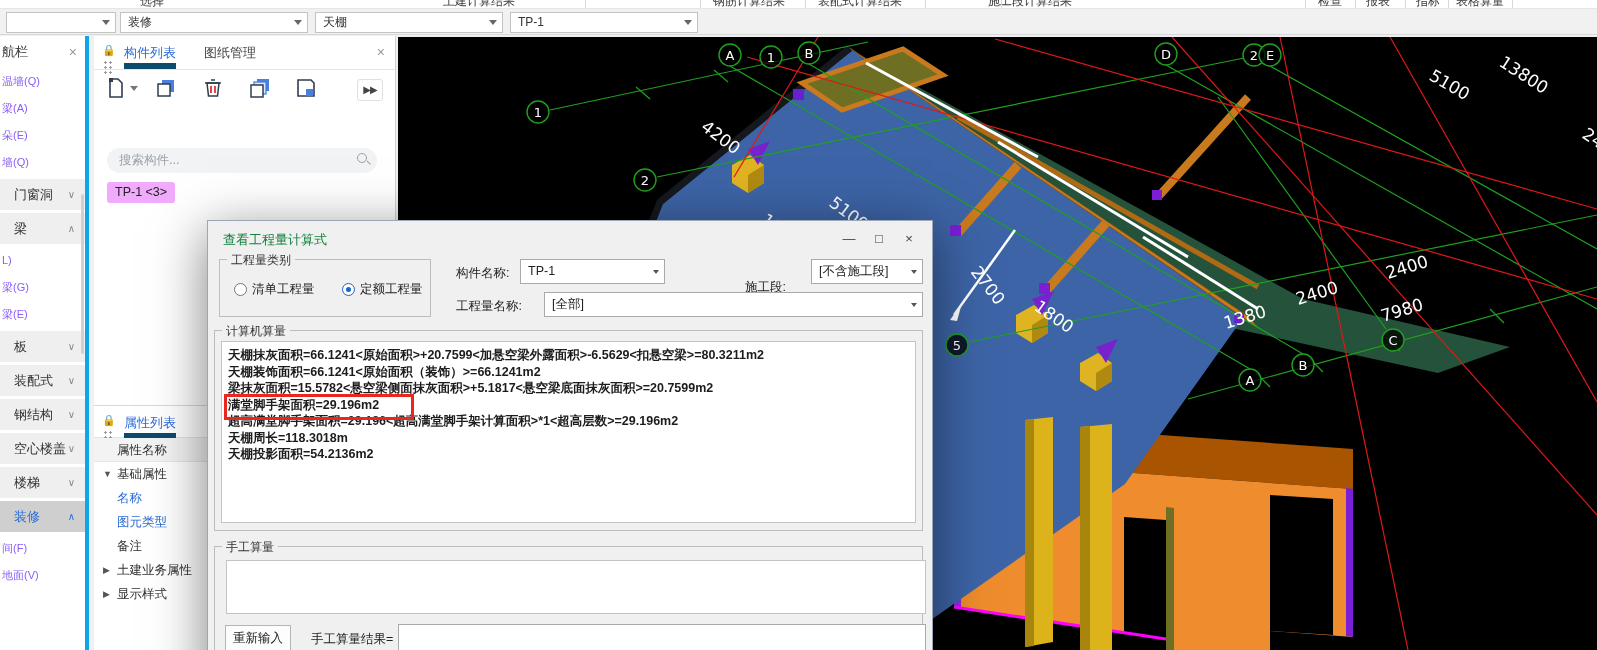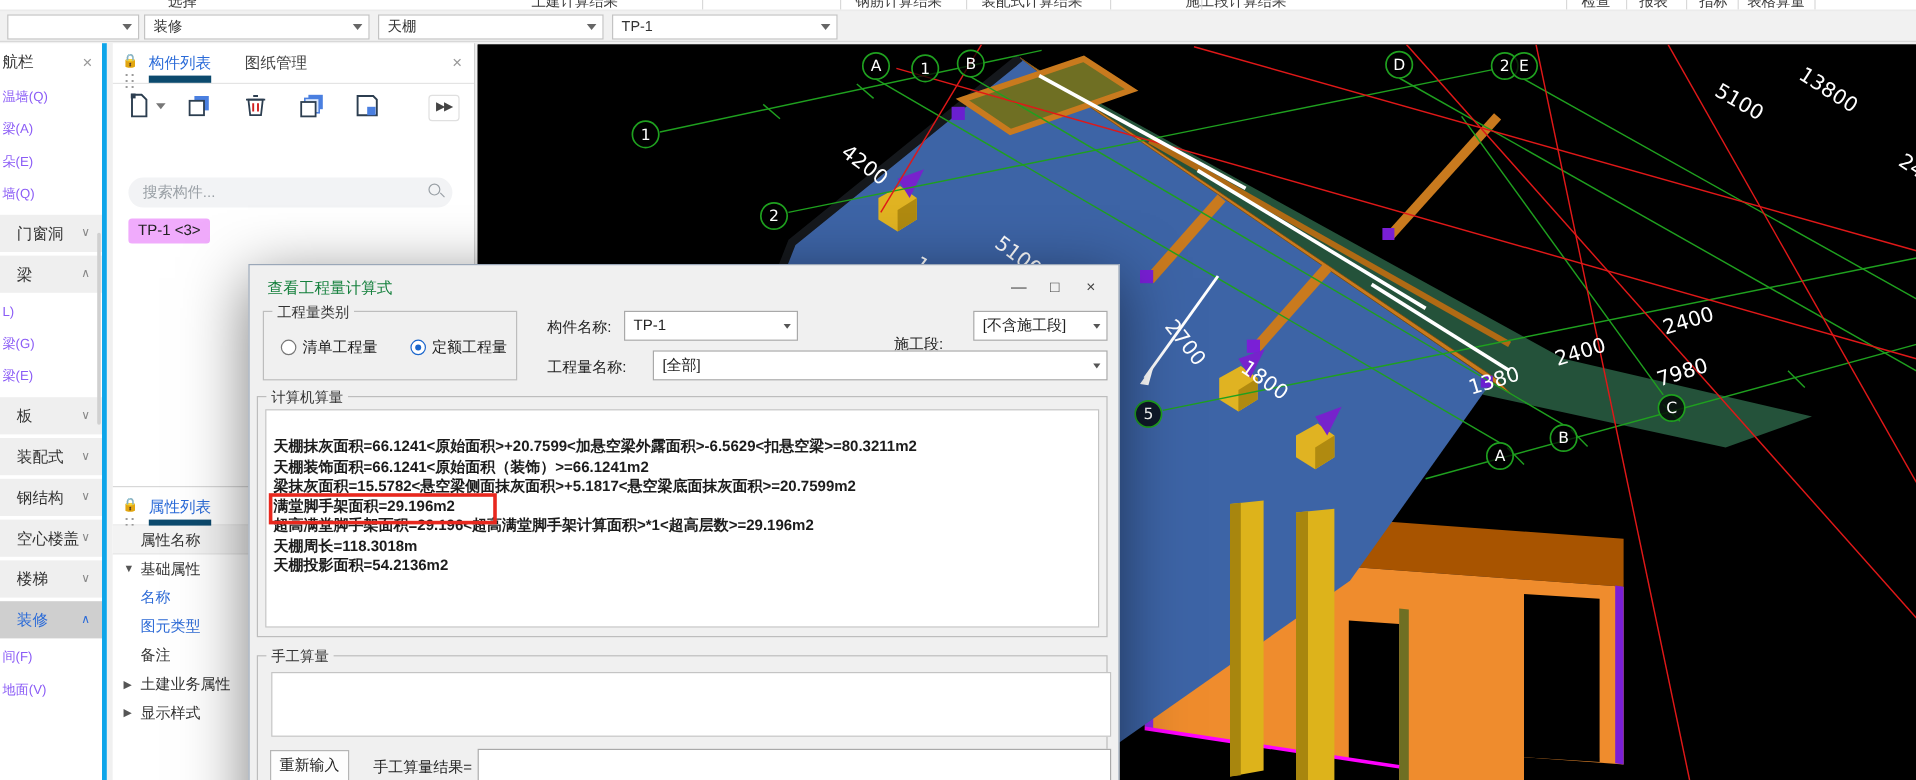--- a/index.html
+++ b/index.html
@@ -63,21 +63,21 @@
   .dlg-btn { position:absolute; top:8px; width:22px; height:20px; text-align:center; font-size:13px; color:#444; line-height:20px; }
   .groupbox { position:absolute; border:1px solid #bdbdbd; }
   .gb-label { position:absolute; top:-8px; left:7px; background:#f0f0f0; padding:0 4px; font-size:12px; color:#333; }
   .radio-item { position:absolute; top:22px; font-size:12.5px; color:#222; line-height:15px; }
   .radio-dot { display:inline-block; width:13px; height:13px; border:1px solid #777; border-radius:50%; background:#fff; vertical-align:-3px; margin-right:5px; position:relative; }
   .radio-dot.on { border-color:#1a66cc; }
   .radio-dot.on::after { content:''; position:absolute; left:3px; top:3px; width:5px; height:5px; border-radius:50%; background:#1a66cc; }
   .dlg-label { position:absolute; font-size:12.5px; color:#222; }
   .dlg-combo { position:absolute; background:#fff; border:1px solid #a9a9a9; font-size:12.5px; color:#222; line-height:23px; padding:0 16px 0 7px; height:25px; }
   .dlg-combo .caret { position:absolute; right:5px; top:10px; width:0; height:0; border-left:3.5px solid transparent; border-right:3.5px solid transparent; border-top:4.5px solid #555; }
-  .formula-box { position:absolute; left:13px; top:120px; width:695px; height:182px; background:#fff; border:1px solid #c4c4c4; padding:22px 0 0 6px; overflow:hidden; }
+  .formula-box { position:absolute; left:13px; top:120px; width:695px; height:182px; background:#fff; border:1px solid #c4c4c4; padding:5px 0 0 6px; overflow:hidden; }
   .formula-line { font-size:12.5px; font-weight:bold; color:#1c1c1c; line-height:16.5px; white-space:nowrap; }
   .formula-line.hl { position:relative; z-index:1; }
   .formula-line.hl::after { content:''; position:absolute; left:-4px; top:-2.5px; width:184px; height:20px; border:3px solid #e8281e; }
   .manual-area { position:absolute; left:11px; top:13px; width:700px; height:54px; background:#fff; border:1px solid #c4c4c4; }
   .btn { position:absolute; background:#fdfdfd; border:1px solid #b5b5b5; font-size:12.5px; color:#222; text-align:center; }
   .manual-input { position:absolute; background:#fff; border:1px solid #a9a9a9; }
 </style>
 </head>
 <body>
 

